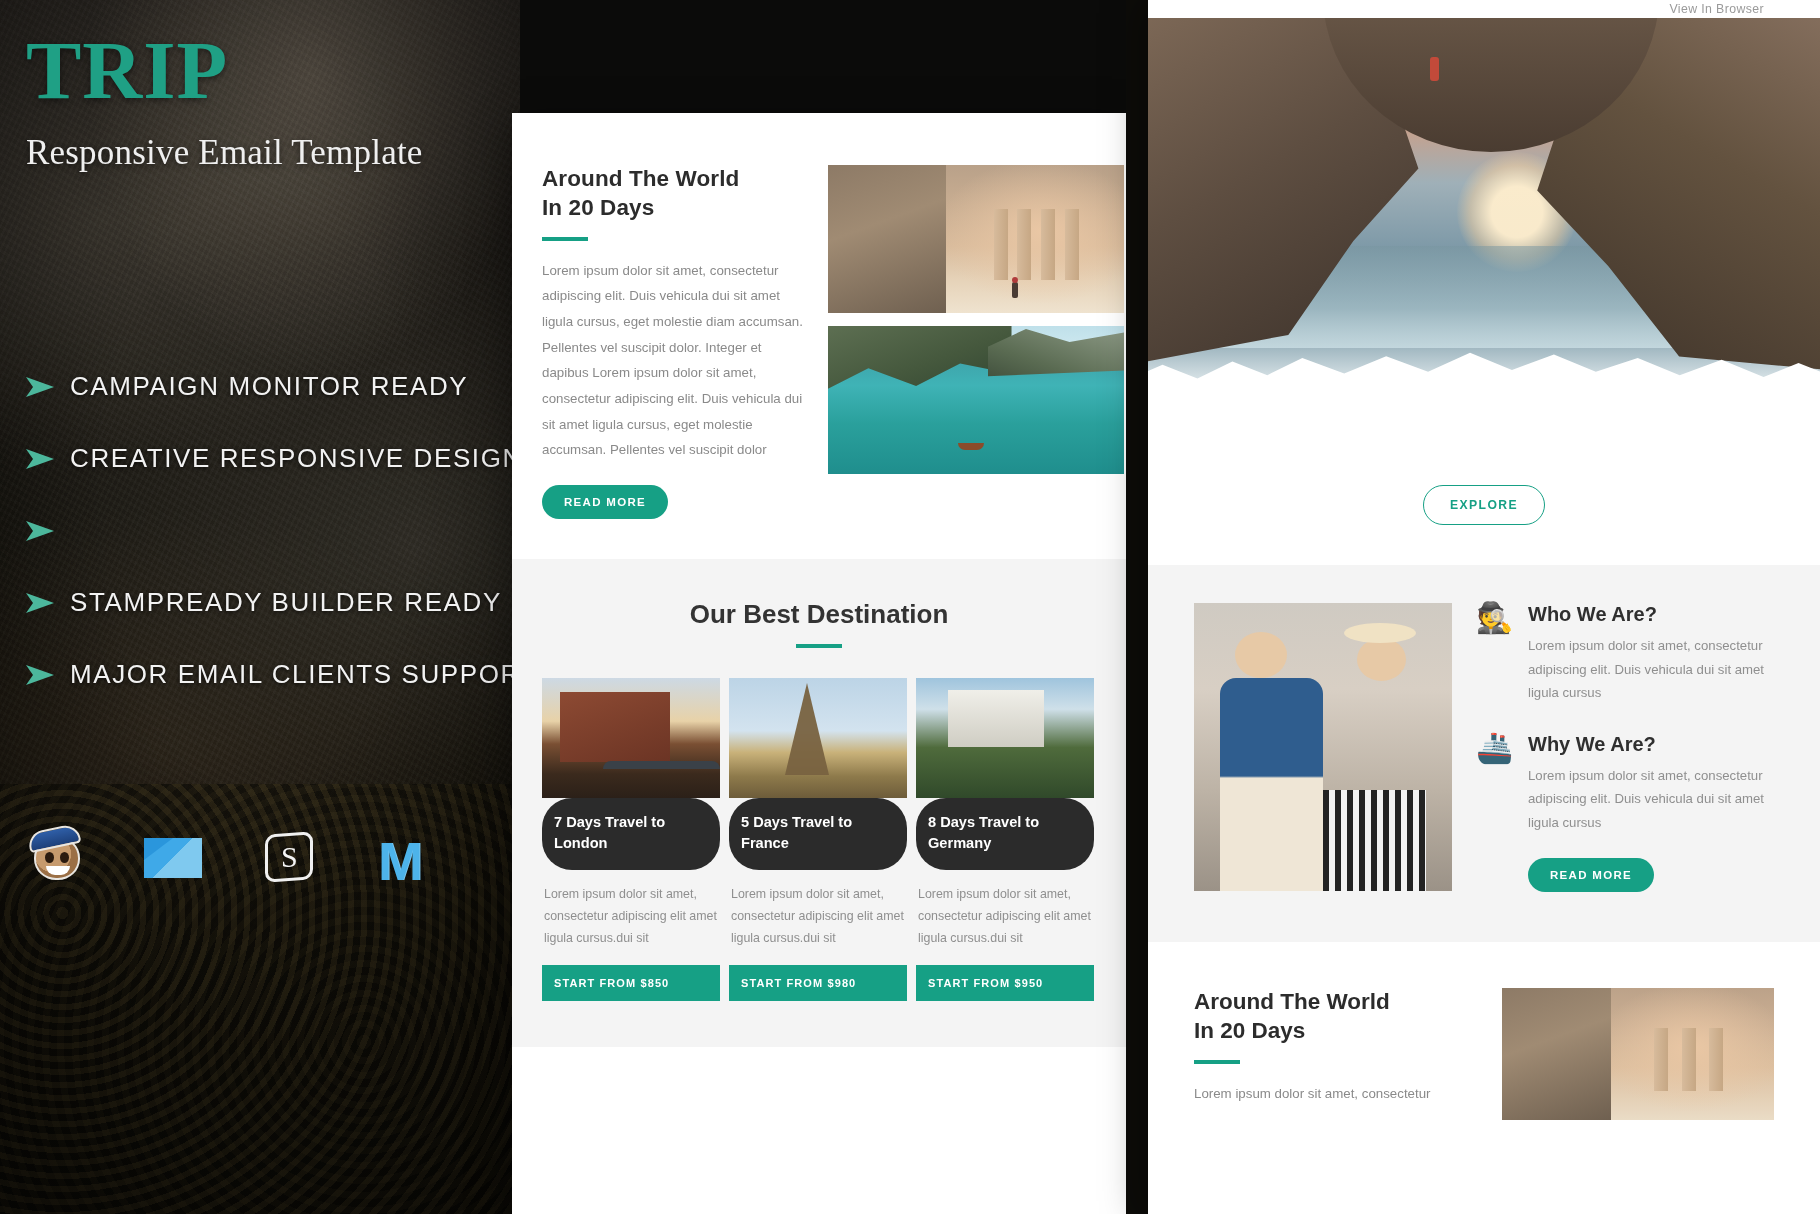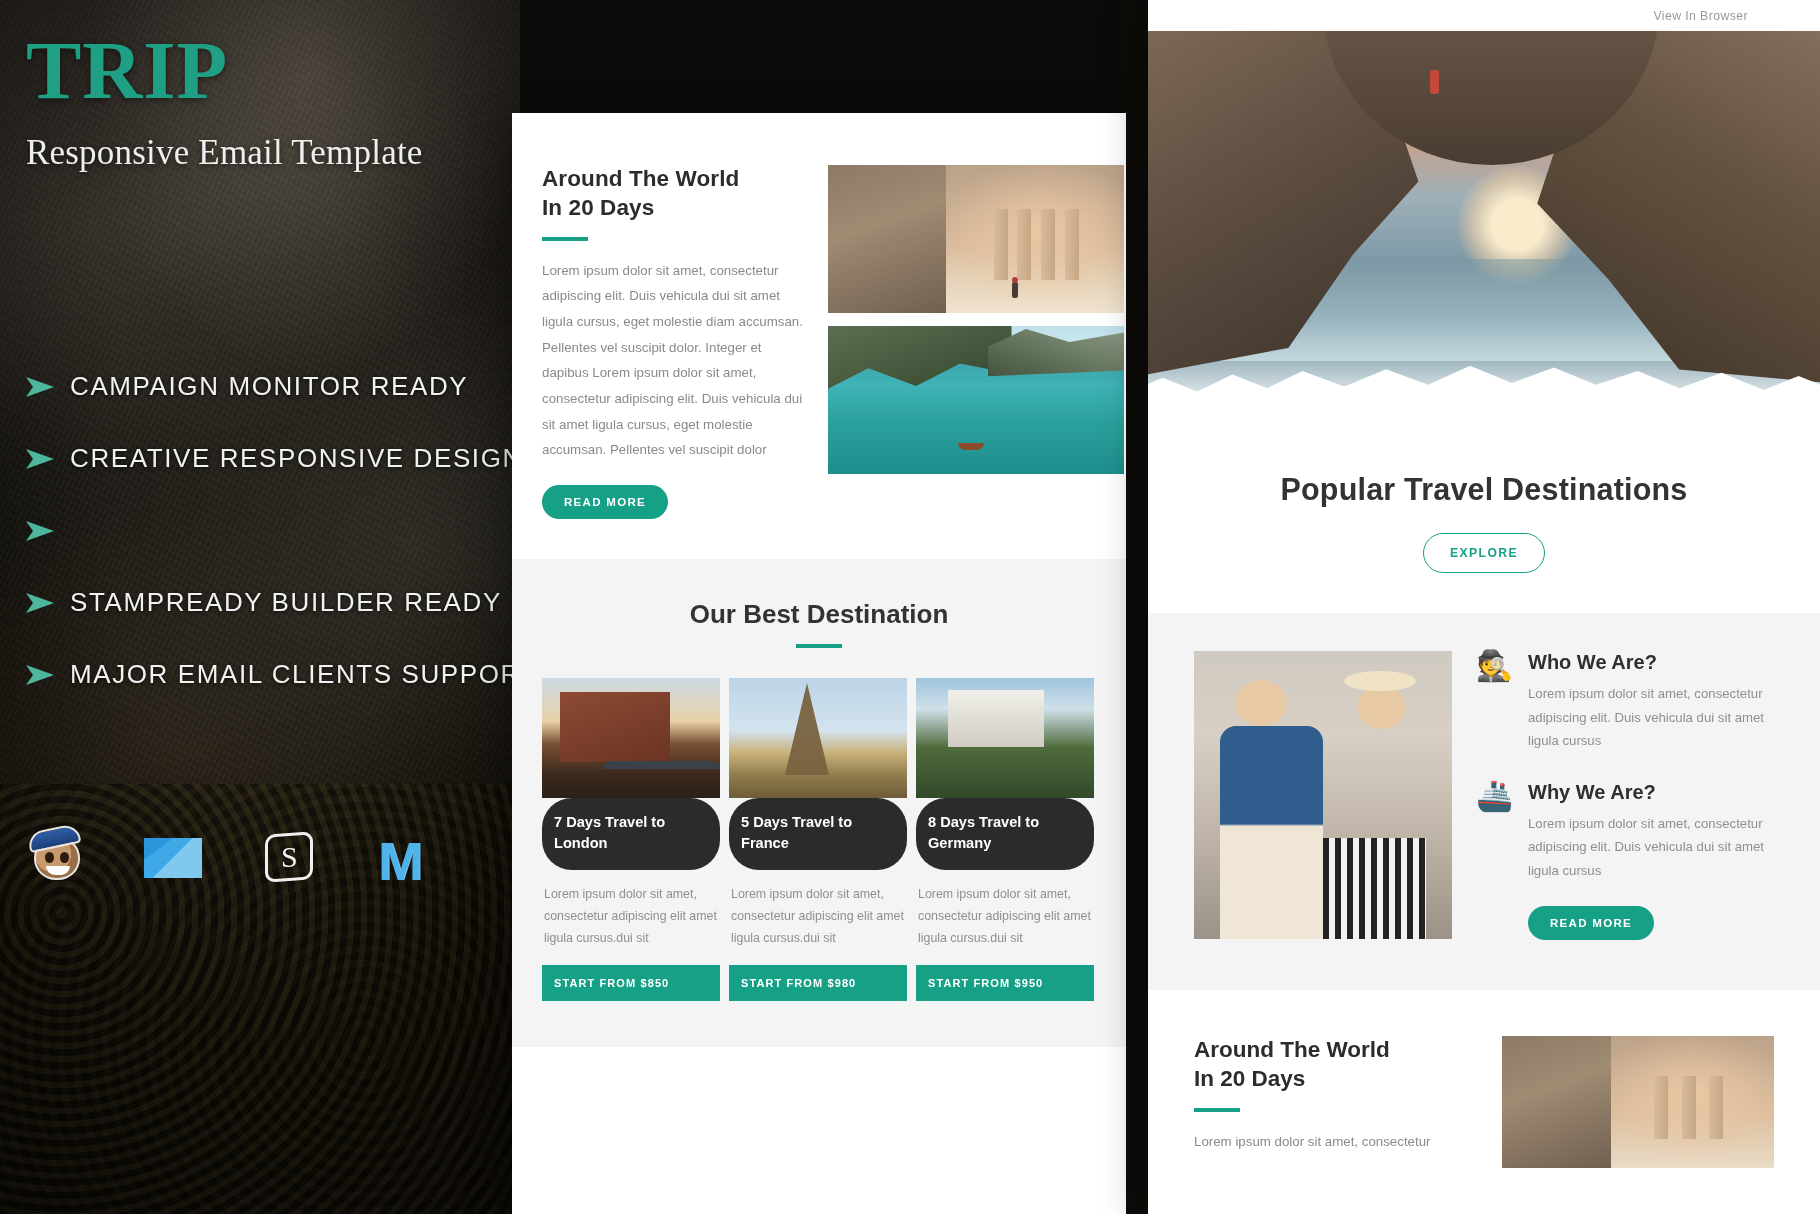--- a/index.html
+++ b/index.html
@@ -190,21 +190,21 @@
     background:#16a085; color:#fff; border:none; cursor:pointer;
     font-size: 11px; font-weight:700; letter-spacing: 1.1px;
     padding: 12px 0 12px 12px; text-align:left;
   }
 
   
   .right-panel {
     position:absolute; left: 1148px; top: 0; width: 672px; height: 1214px;
     background: #fff; box-shadow: -8px 0 36px rgba(0,0,0,.35); overflow:hidden;
   }
-  .rp-topbar { height: 31px; display:flex; align-items:center; justify-content:flex-end; padding-right: 72px; }
+  .rp-topbar { height: 18px; display:flex; align-items:center; justify-content:flex-end; padding-right: 56px; }
   .rp-viewlink { color:#9a9a9a; font-size: 12.3px; letter-spacing:.4px; text-decoration:none; cursor:pointer; }
 
   .rp-hero { position:relative; height: 393px; overflow:hidden;
     background:
       linear-gradient(180deg,#f6cfa2 0%, #f0b98a 10%, #d79a79 22%, #9fb0b8 42%, #7f9aa8 58%, #5f8494 74%, #d7e2e6 92%, #eef3f5 100%);
   }
   .rh-sun { position:absolute; left:46%; top:34%; width:120px; height:120px; border-radius:50%;
     background: radial-gradient(circle, rgba(255,238,205,.95) 0 30%, rgba(255,214,160,.45) 55%, rgba(255,200,140,0) 72%); }
   .rh-rockL { position:absolute; left:-2%; top:-4%; width:44%; height:92%;
     background: linear-gradient(150deg,#7f6a58 0%, #5e4e41 45%, #3a3029 100%);
@@ -422,21 +422,20 @@
       <div class="rh-sun"></div>
       <div class="rh-sea"></div>
       <div class="rh-rockL"></div>
       <div class="rh-rockR"></div>
       <div class="rh-arch"></div>
       <div class="rh-person"></div>
       <div class="rh-tear"></div>
     </div>
 
     <div class="rp-headline">
-      <h2 class="rp-h1">Popular Travel Destinations</h2>
       <button class="btn-outline">EXPLORE</button>
     </div>
 
     <div class="rp-about">
       <div class="about-photo">
         <div class="ap-p1"></div>
         <div class="ap-p2"></div>
         <div class="ap-stripes"></div>
         <div class="ap-h1"></div>
         <div class="ap-h2"></div>

